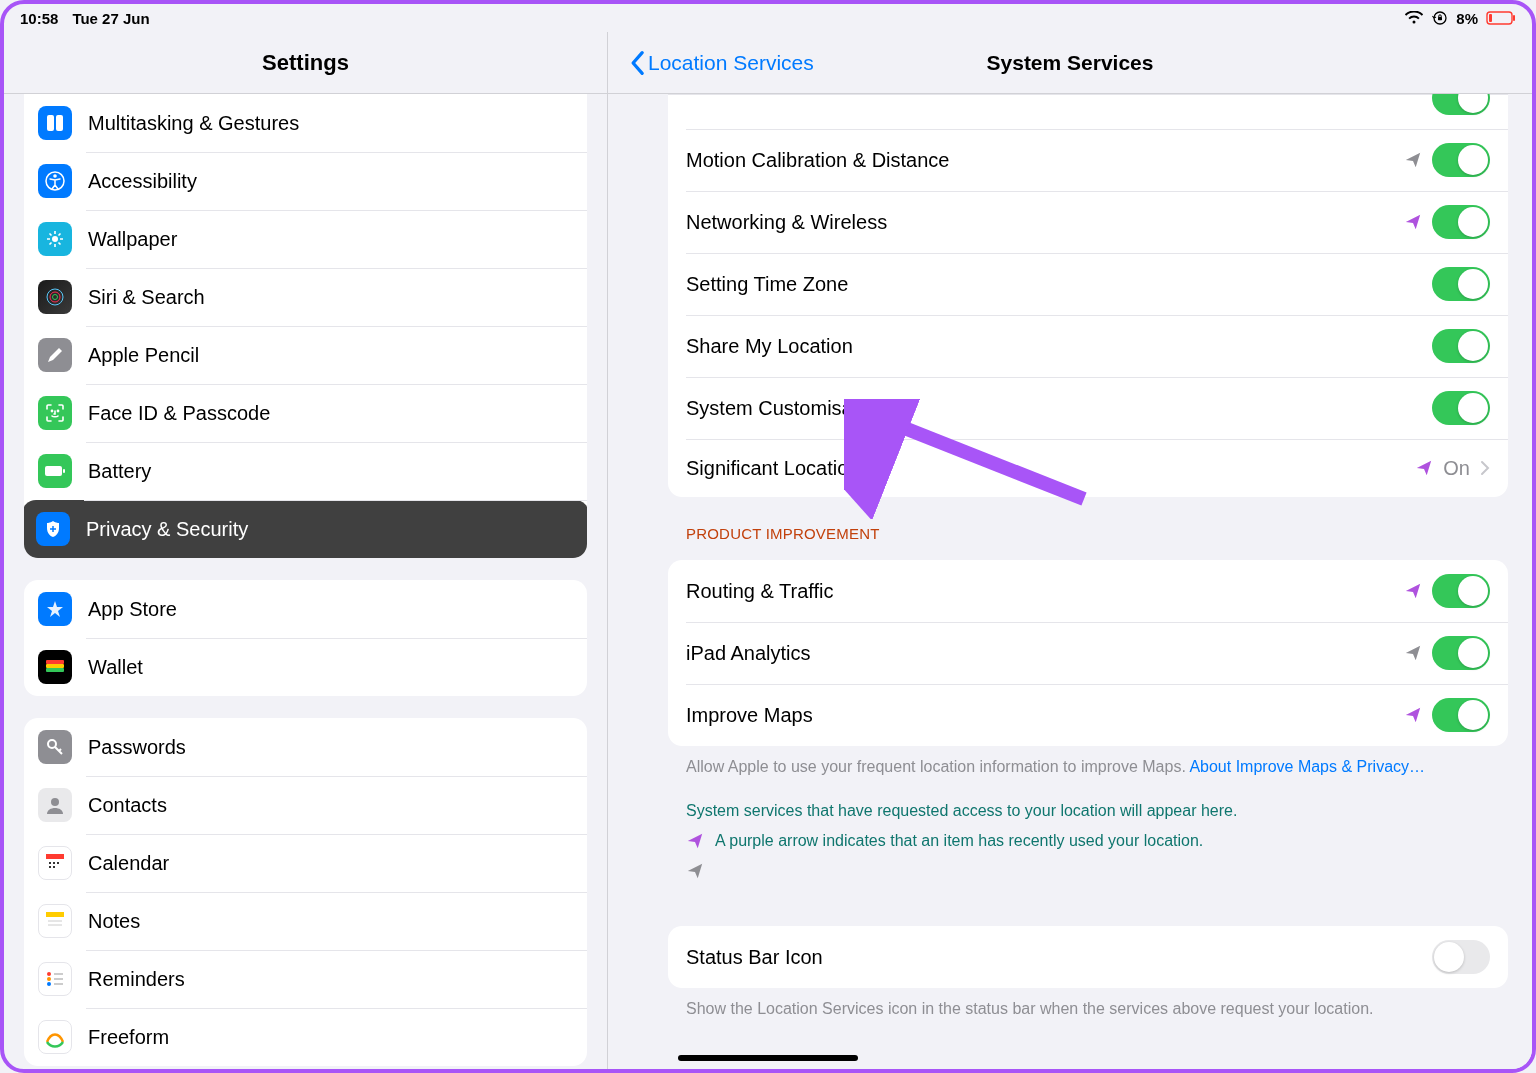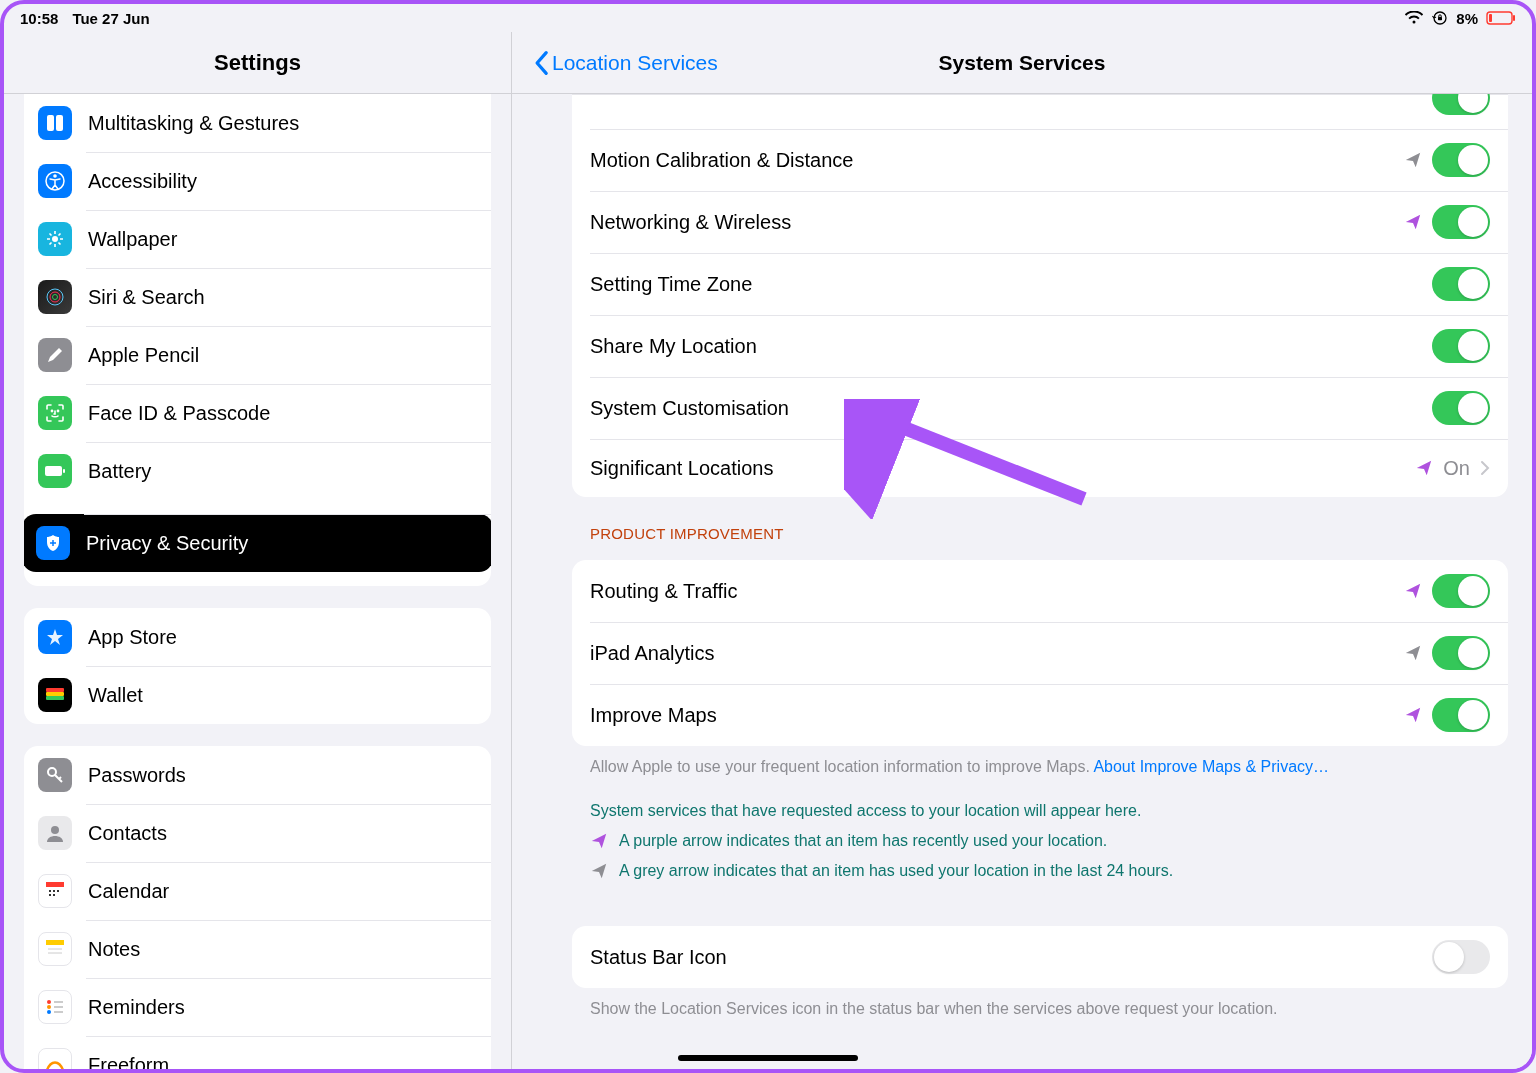--- a/index.html
+++ b/index.html
@@ -28,21 +28,21 @@
   .status-right { display: flex; gap: 8px; align-items: center; }
   .status-right svg { display: block; }
 
   .split {
     display: flex;
     height: calc(100% - 28px);
   }
 
   
   .sidebar {
-    width: 508px;
+    width: 604px;
     border-right: 1px solid #d1d1d6;
     display: flex;
     flex-direction: column;
   }
   .sidebar-header {
     height: 62px;
     display: flex;
     align-items: center;
     justify-content: center;
     border-bottom: 1px solid #d1d1d6;
@@ -72,24 +72,24 @@
   .row + .row::before {
     content: "";
     position: absolute;
     top: 0;
     left: 62px;
     right: 0;
     height: 1px;
     background: #e5e5ea;
   }
   .row.selected {
-    background: #000000;
+    background: #404040;
     color: #fff;
     border-radius: 14px;
-    margin: 14px -2px;
+    margin: 0 -2px;
   }
   .row-label { font-size: 20px; }
   .icon-box {
     width: 34px;
     height: 34px;
     border-radius: 8px;
     margin-right: 16px;
     display: flex;
     align-items: center;
     justify-content: center;
@@ -559,21 +559,20 @@
         <div class="legend-row">
           <svg class="loc-arrow purple" viewBox="0 0 20 20" style="flex-shrink:0;">
               <path d="M2 10L18 2l-5 16-3-7-8-1z"></path>
             </svg>
           <span>A purple arrow indicates that an item has recently used your location.</span>
         </div>
         <div class="legend-row">
           <svg class="loc-arrow grey" viewBox="0 0 20 20" style="flex-shrink:0;">
               <path d="M2 10L18 2l-5 16-3-7-8-1z"></path>
             </svg>
-          <span>A grey arrow indicates that an item has used your location in the last 24 hours.</span>
         </div>
       </div>
 
       <div style="height:36px"></div>
       <div class="section">
         <div class="drow">
           <span class="drow-label">Status Bar Icon</span>
           <div class="drow-tail">
               <div class="toggle off"></div>
             </div>

